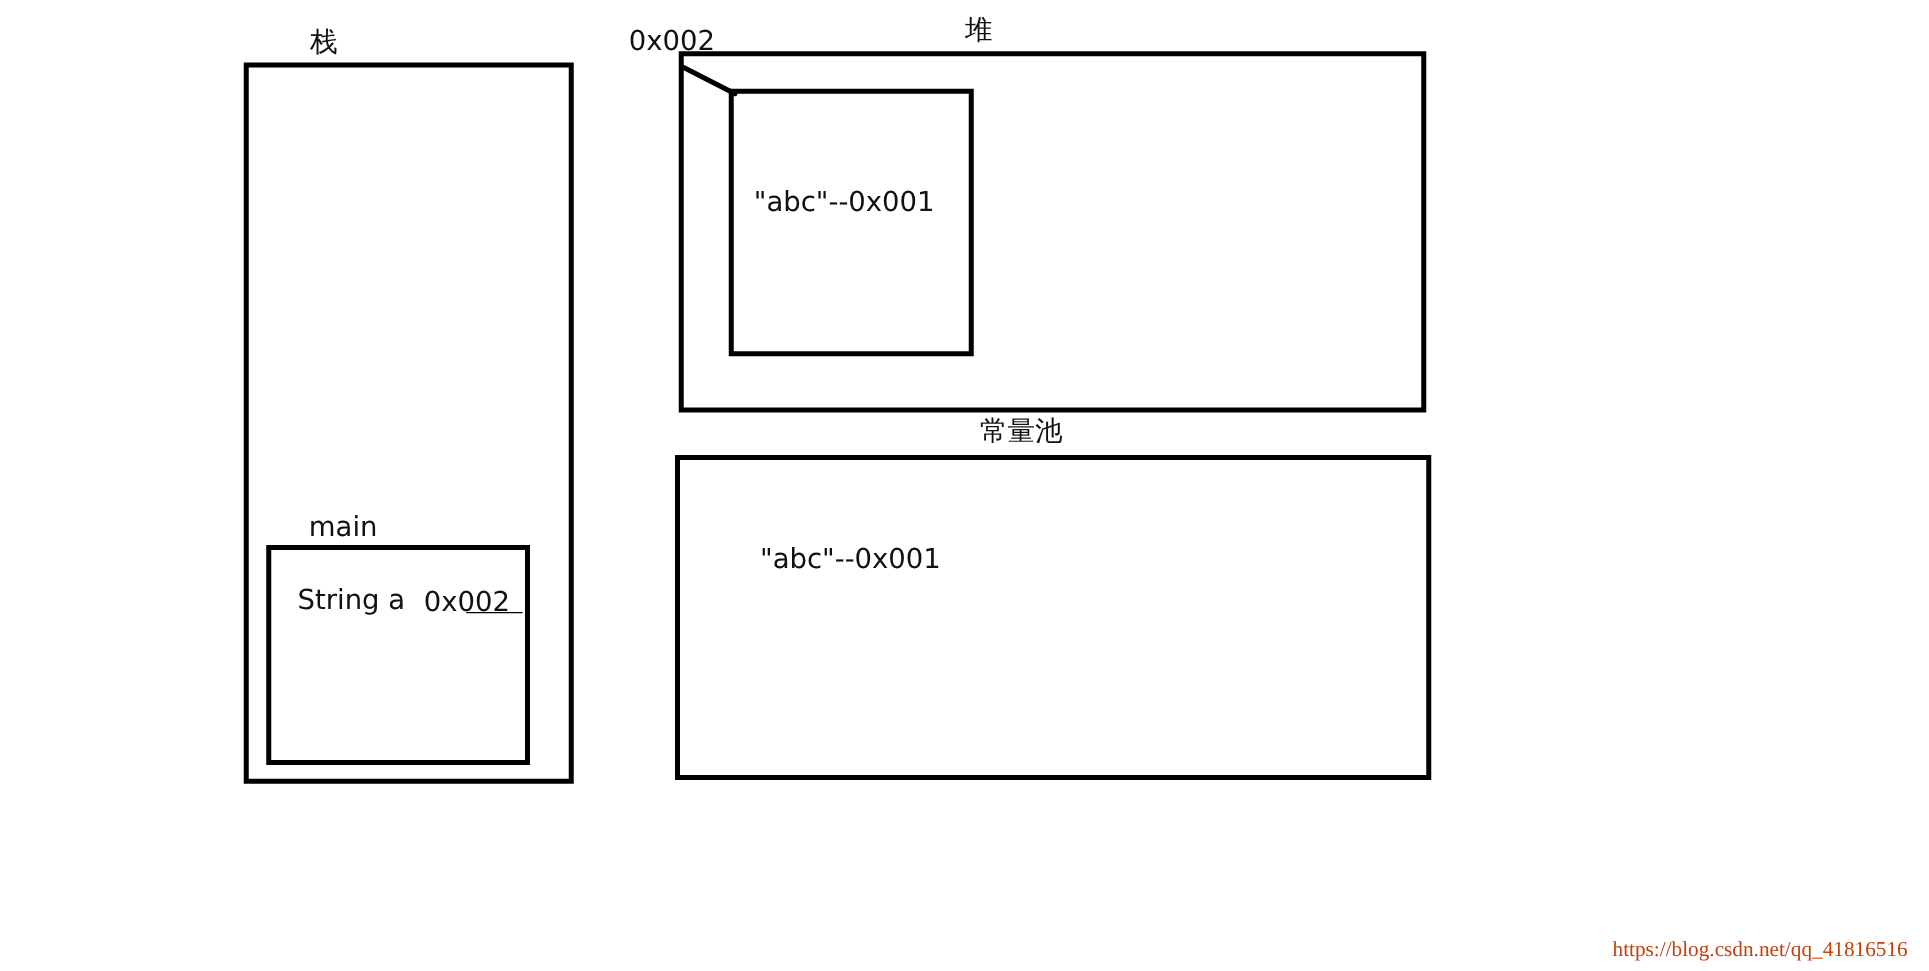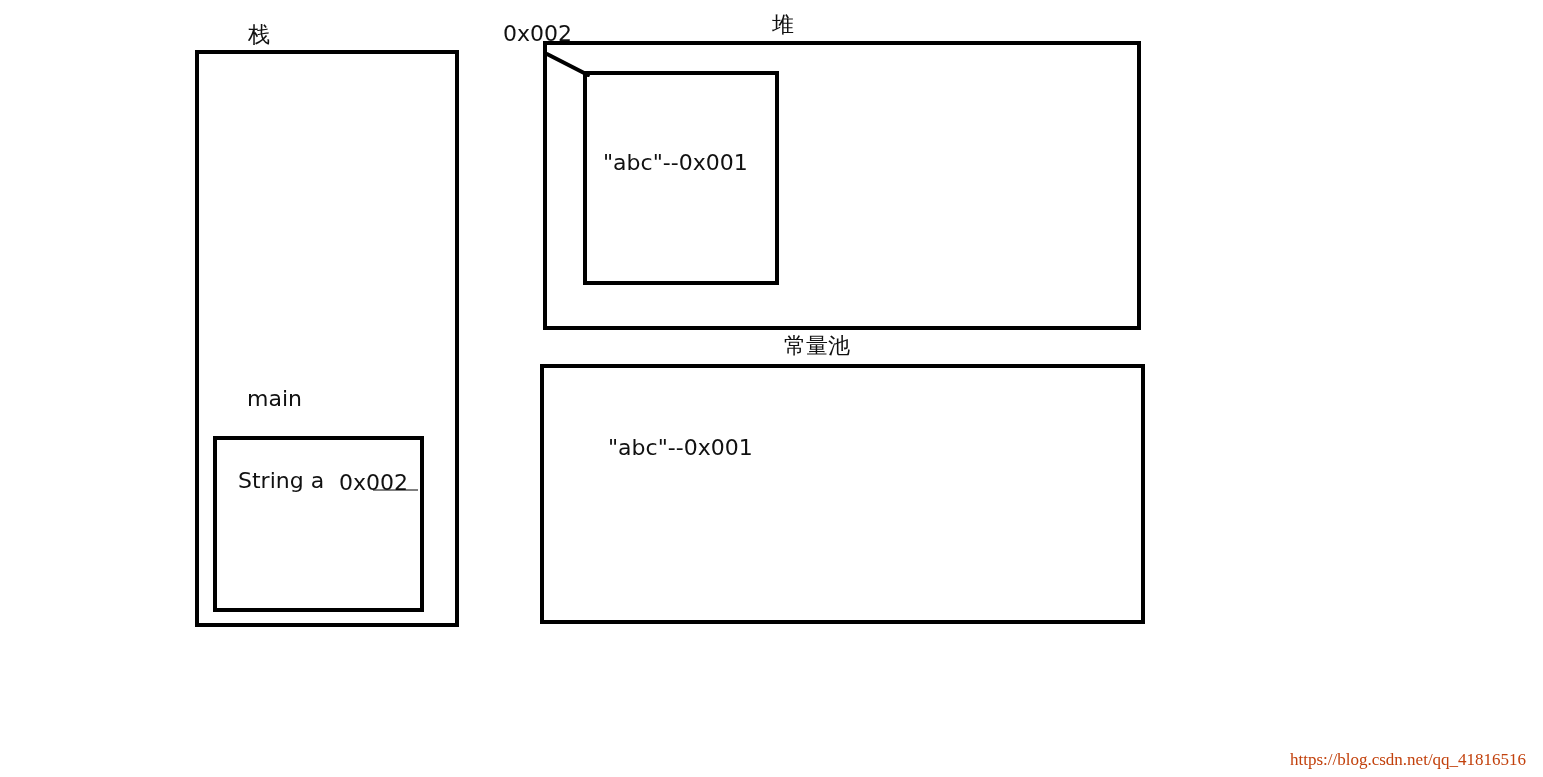--- a/index.html
+++ b/index.html
@@ -10,21 +10,21 @@
     .box { position: absolute; border: 4px solid #000; box-sizing: border-box; background: transparent; }
     .label { position: absolute; font-size: 22px; line-height: 1; white-space: nowrap; color: #111; }
     .watermark { position: absolute; font-family: Liberation Serif, serif; font-size: 17px; color: #c2410c; white-space: nowrap; }
     svg.overlay { position: absolute; left: 0; top: 0; }
   </style>
 </head>
 <body>
 
 <div class="label" style="left:248px; top:24px;">栈</div>
 <div class="box" style="left:195px; top:50px; width:264px; height:577px;"></div>
-<div class="label" style="left:247px; top:388px;">main</div>
+<div class="label" style="left:247px; top:412px;">main</div>
 <div class="box" style="left:213px; top:436px; width:211px; height:176px;"></div>
 <div class="label" style="left:238px; top:470px;">String a</div>
 <div class="label" style="left:339px; top:472px;">0x002</div>
 
 <div class="label" style="left:772px; top:14px;">堆</div>
 <div class="label" style="left:503px; top:23px;">0x002</div>
 <div class="box" style="left:543px; top:41px; width:598px; height:289px;"></div>
 <div class="box" style="left:583px; top:71px; width:196px; height:214px;"></div>
 <div class="label" style="left:603px; top:152px;">"abc"--0x001</div>
 

